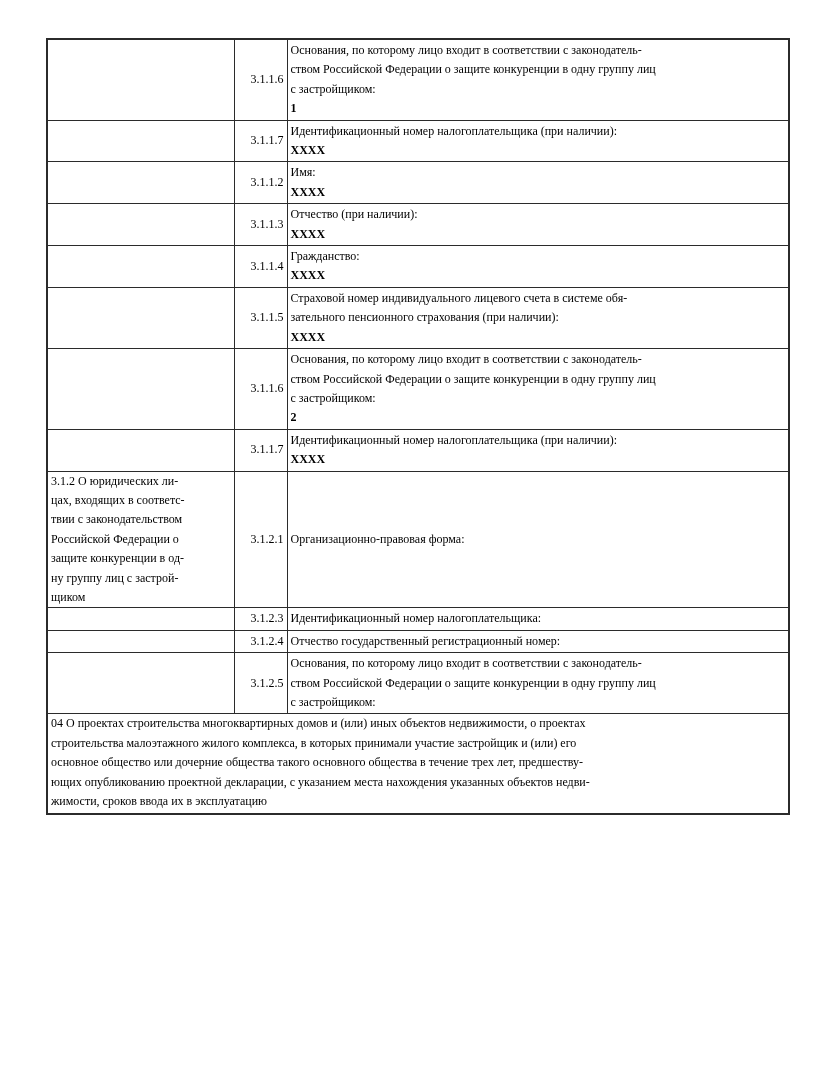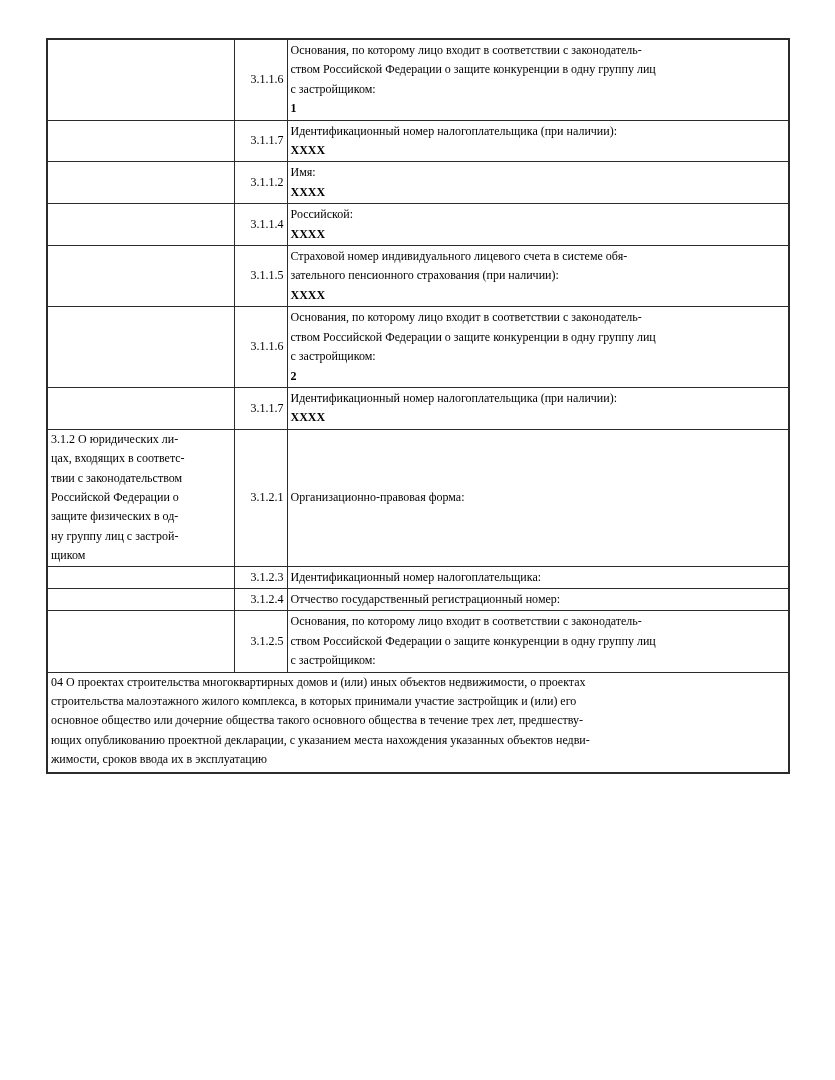--- a/index.html
+++ b/index.html
@@ -89,23 +89,31 @@
       <tr>
         <td class="left"></td>
         <td class="num">3.1.1.2</td>
         <td class="content">
           <div class="label">Имя:</div>
           <div class="value">XXXX</div>
         </td>
       </tr>
       <tr>
         <td class="left"></td>
+        <td class="num">3.1.1.3</td>
+        <td class="content">
+          <div class="label">Отчество (при наличии):</div>
+          <div class="value">XXXX</div>
+        </td>
+      </tr>
+      <tr>
+        <td class="left"></td>
         <td class="num">3.1.1.4</td>
         <td class="content">
-          <div class="label">Российской:</div>
+          <div class="label">Гражданство:</div>
           <div class="value">XXXX</div>
         </td>
       </tr>
       <tr>
         <td class="left"></td>
         <td class="num">3.1.1.5</td>
         <td class="content">
           <div class="label">Страховой номер индивидуального лицевого счета в системе обя-
 зательного пенсионного страхования (при наличии):</div>
           <div class="value">XXXX</div>
@@ -127,21 +135,21 @@
         <td class="content">
           <div class="label">Идентификационный номер налогоплательщика (при наличии):</div>
           <div class="value">XXXX</div>
         </td>
       </tr>
       <tr>
         <td class="left">3.1.2 О юридических ли-
 цах, входящих в соответс-
 твии с законодательством
 Российской Федерации о
-защите физических в од-
+защите конкуренции в од-
 ну группу лиц с застрой-
 щиком</td>
         <td class="num">3.1.2.1</td>
         <td class="content">
           <div class="label">Организационно-правовая форма:</div>
           <div class="value"></div>
         </td>
       </tr>
       <tr>
         <td class="left"></td>

